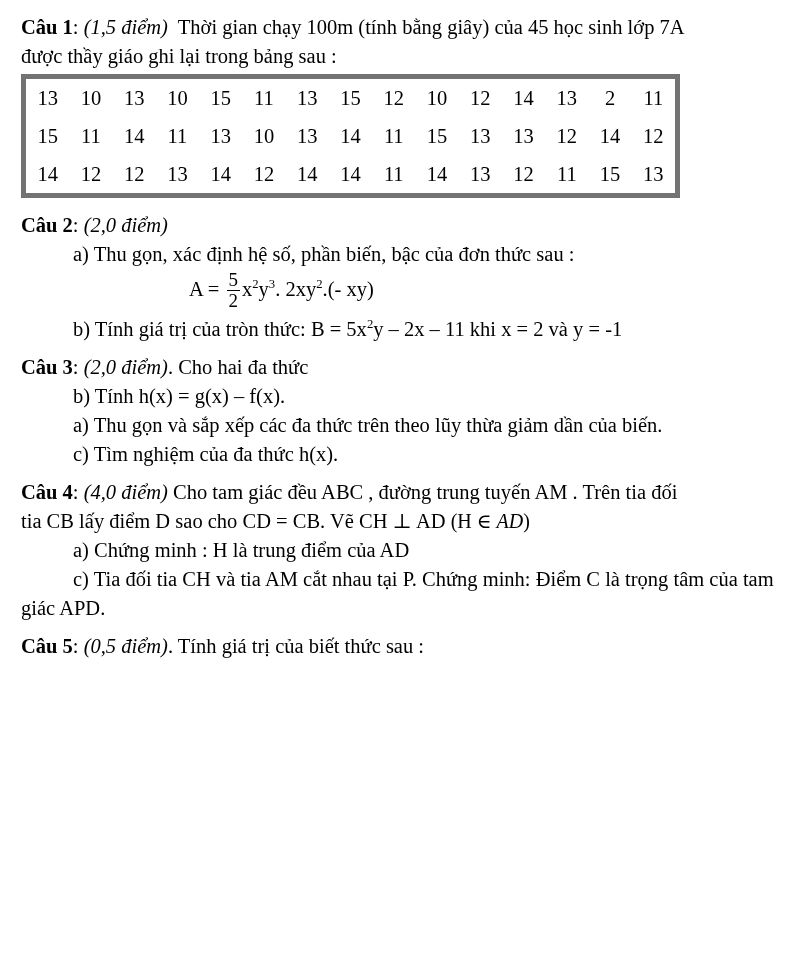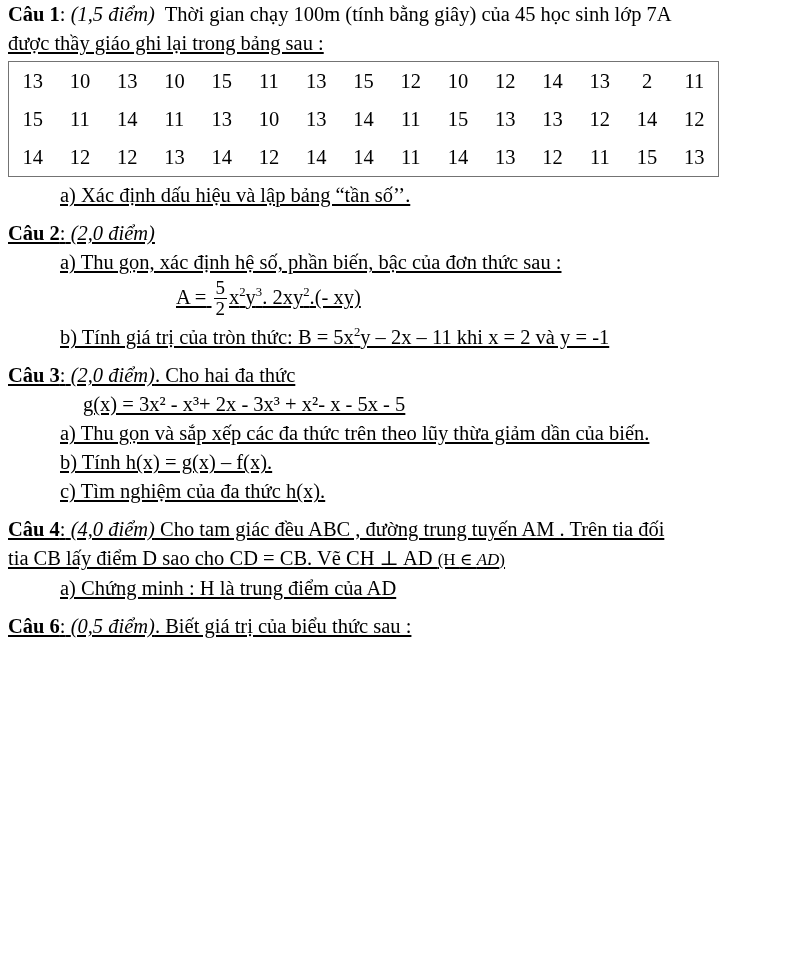--- a/index.html
+++ b/index.html
@@ -11,49 +11,48 @@
     width: 811px;
     height: 964px;
     font-family: "Liberation Serif", "DejaVu Serif", serif;
     color: #000000;
     overflow: hidden;
   }
   .page {
     position: relative;
     width: 811px;
     height: 964px;
-    padding: 0;
+    padding: 13px;
     box-sizing: border-box;
   }
   .line {
     font-size: 20.5px;
     line-height: 29px;
     white-space: nowrap;
-    text-decoration: underline;
   }
   .wrapline {
     font-size: 20.5px;
     line-height: 29px;
   }
   .blk {
     padding: 0 10px 0 8px;
   }
   .bold { font-weight: bold; }
   .ital { font-style: italic; }
   .indent { padding-left: 52px; }
   .indent-eq { padding-left: 168px; }
   .indent-formula { padding-left: 75px; }
   .hang { text-indent: 52px; }
 
   
   .data-table-wrap {
     margin: 3px 8px 0 8px;
-    border: 1px solid #737373;
+    border: 5px solid #737373;
     box-sizing: border-box;
-    width: 711px;
+    width: 659px;
   }
   table.data-table {
     border-collapse: collapse;
     width: 100%;
     table-layout: fixed;
   }
   table.data-table td {
     text-align: center;
     font-size: 20.5px;
     height: 38px;
@@ -71,21 +70,21 @@
     vertical-align: middle;
     text-align: center;
     font-size: 19px;
     line-height: 1.02;
     margin: 0 2px;
     position: relative;
     top: -1px;
   }
   .frac .num { display: block; padding: 0 2px; }
   .frac .den { display: block; padding: 0 2px; border-top: 1.3px solid #000; }
-  .small-paren { font-size: 17px; }
+  .small-paren { font-size: 20px; }
   .sec-gap { height: 9px; }
   .gap-sm { height: 4px; }
   .nowrap { white-space: nowrap; margin-top: 24px; }
 </style>
 </head>
 <body>
 
 <div class="page">
 
   <div class="blk">
@@ -149,21 +148,20 @@
           <td>12</td>
           <td>11</td>
           <td>15</td>
           <td>13</td>
         </tr>
       </tbody>
     </table>
   </div>
 
   <div class="blk" style="padding-top:4px;">
-    <div class="line indent">a) Xác định dấu hiệu và lập bảng  “tần số’’.</div>
   </div>
 
   <div class="sec-gap"></div>
 
   <div class="blk">
     <div class="line">
       <span class="bold">Câu 2</span><span>:</span>
       <span class="ital">(2,0 điểm)</span>
     </div>
     <div class="line indent">a) Thu  gọn, xác định hệ số, phần biến, bậc của đơn thức sau :</div>
@@ -178,40 +176,40 @@
     <div class="line indent"><span>b) Tính giá trị của tròn thức:   B = 5x</span><sup>2</sup><span>y – 2x – 11 khi  x = 2 và y = -1</span></div>
   </div>
 
   <div class="sec-gap"></div>
 
   <div class="blk">
     <div class="line">
       <span class="bold">Câu 3</span><span>:</span>
       <span class="ital">(2,0 điểm)</span><span>. Cho hai đa thức</span>
     </div>
-    <div class="line indent-formula">g(x) =  3x² - x³+ 2x - 3x³ + x²-  x  - 5x - 5</div>
+    <div class="line indent">b) Tính h(x) = g(x) – f(x).</div>
     <div class="line indent">a) Thu gọn và sắp xếp các đa thức trên theo lũy thừa giảm dần của biến.</div>
-    <div class="line indent">b) Tính h(x) = g(x) – f(x).</div>
     <div class="line indent">c) Tìm nghiệm của đa thức h(x).</div>
   </div>
 
   <div class="sec-gap"></div>
 
   <div class="blk">
     <div class="line">
       <span class="bold">Câu 4</span><span>:</span>
       <span class="ital">(4,0 điểm)</span>
       <span>Cho tam giác đều  ABC , đường trung tuyến AM . Trên tia đối</span>
     </div>
     <div class="line"><span>tia CB lấy điểm D sao cho CD = CB. Vẽ  CH  ⊥  AD </span><span class="small-paren"><span>(H </span><span>∈ </span><span class="ital">AD</span><span>)</span></span></div>
     <div class="line indent">a) Chứng minh : H là trung điểm của AD</div>
-  </div>
-
-  <div class="sec-gap"></div>
-
-  <div class="blk">
-    <div class="line">
-      <span class="bold">Câu 6</span><span>:</span>
-      <span class="ital">(0,5 điểm)</span><span>. Biết giá trị của biểu thức sau :</span>
+    <div class="wrapline hang">c) Tia đối tia CH và tia AM cắt nhau tại P. Chứng minh: Điểm C  là trọng tâm của tam giác APD.</div>
+  </div>
+
+  <div class="sec-gap"></div>
+
+  <div class="blk">
+    <div class="line">
+      <span class="bold">Câu 5</span><span>:</span>
+      <span class="ital">(0,5 điểm)</span><span>. Tính giá trị của biết thức sau :</span>
     </div>
   </div>
 
 </div>
 
 </body></html>

